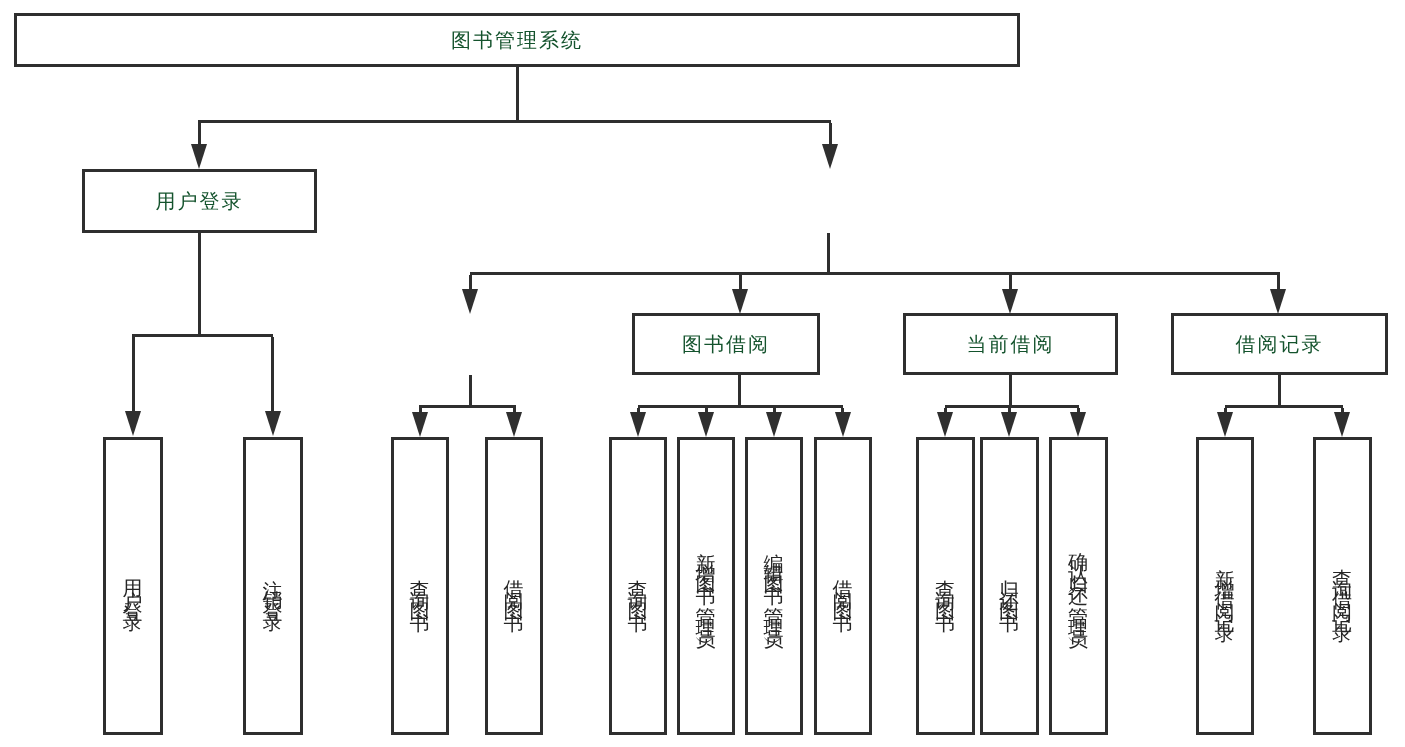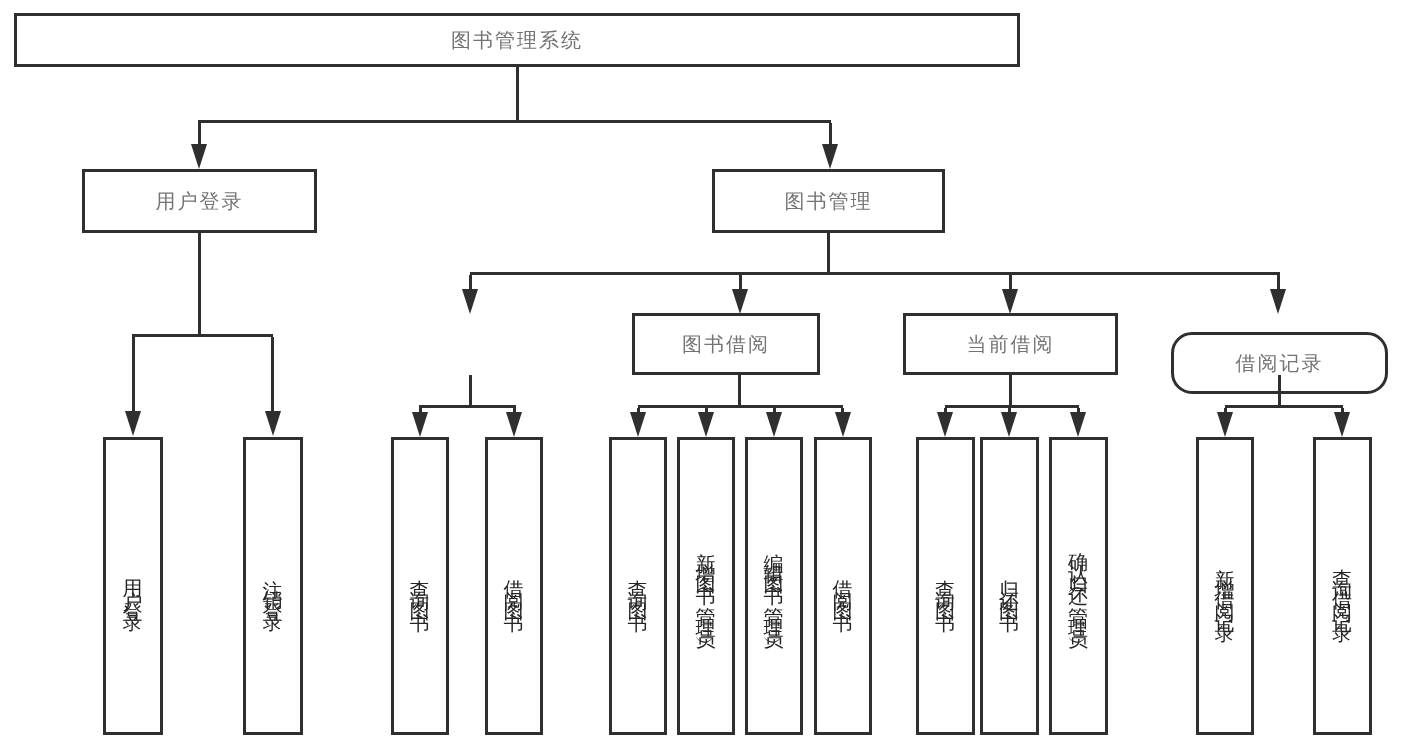--- a/index.html
+++ b/index.html
@@ -15,21 +15,21 @@
   }
   .box {
     position: absolute;
     border: 3px solid #2f2f2f;
     background: #ffffff;
     display: flex;
     align-items: center;
     justify-content: center;
     font-size: 20px;
     letter-spacing: 2px;
-    color: #737373;
+    color: #14532d;
   }
   .leaf {
     position: absolute;
     top: 437px;
     height: 298px;
     border: 3px solid #2f2f2f;
     background: #ffffff;
     display: flex;
     align-items: center;
     justify-content: center;
@@ -77,23 +77,20 @@
   <div class="vline" style="left:516px; top:67px; height:53px;"></div>
   <div class="hline" style="left:198px; top:120px; width:633px;"></div>
   <div class="vline" style="left:198px; top:123px; height:21px;"></div>
   <div class="ah" style="left:191px; top:144px;"></div>
   <div class="vline" style="left:829px; top:123px; height:21px;"></div>
   <div class="ah" style="left:822px; top:144px;"></div>
 
   <div class="box" style="left:82px; top:169px; width:235px; height:64px;">
     <span>用户登录</span>
   </div>
-  <div class="box" style="left:712px; top:169px; width:233px; height:64px;">
-    <span>图书管理</span>
-  </div>
 
   <div class="vline" style="left:198px; top:233px; height:101px;"></div>
   <div class="hline" style="left:132px; top:334px; width:141px;"></div>
   <div class="vline" style="left:132px; top:337px; height:74px;"></div>
   <div class="ah" style="left:125px; top:411px;"></div>
   <div class="vline" style="left:271px; top:337px; height:74px;"></div>
   <div class="ah" style="left:265px; top:411px;"></div>
 
   <div class="vline" style="left:827px; top:233px; height:39px;"></div>
   <div class="hline" style="left:470px; top:272px; width:810px;"></div>
@@ -105,21 +102,21 @@
   <div class="ah" style="left:1002px; top:289px;"></div>
   <div class="vline" style="left:1277px; top:275px; height:14px;"></div>
   <div class="ah" style="left:1270px; top:289px;"></div>
 
   <div class="box" style="left:632px; top:313px; width:188px; height:62px;">
     <span>图书借阅</span>
   </div>
   <div class="box" style="left:903px; top:313px; width:215px; height:62px;">
     <span>当前借阅</span>
   </div>
-  <div class="box" style="left:1171px; top:332px; width:217px; height:62px;border-radius:21px;">
+  <div class="box" style="left:1171px; top:313px; width:217px; height:62px;">
     <span>借阅记录</span>
   </div>
 
   <div class="vline" style="left:469px; top:375px; height:30px;"></div>
   <div class="hline" style="left:419px; top:405px; width:97px;"></div>
   <div class="vline" style="left:419px; top:408px; height:5px;"></div>
   <div class="ah" style="left:412px; top:412px;"></div>
   <div class="vline" style="left:513px; top:408px; height:5px;"></div>
   <div class="ah" style="left:506px; top:412px;"></div>
 

